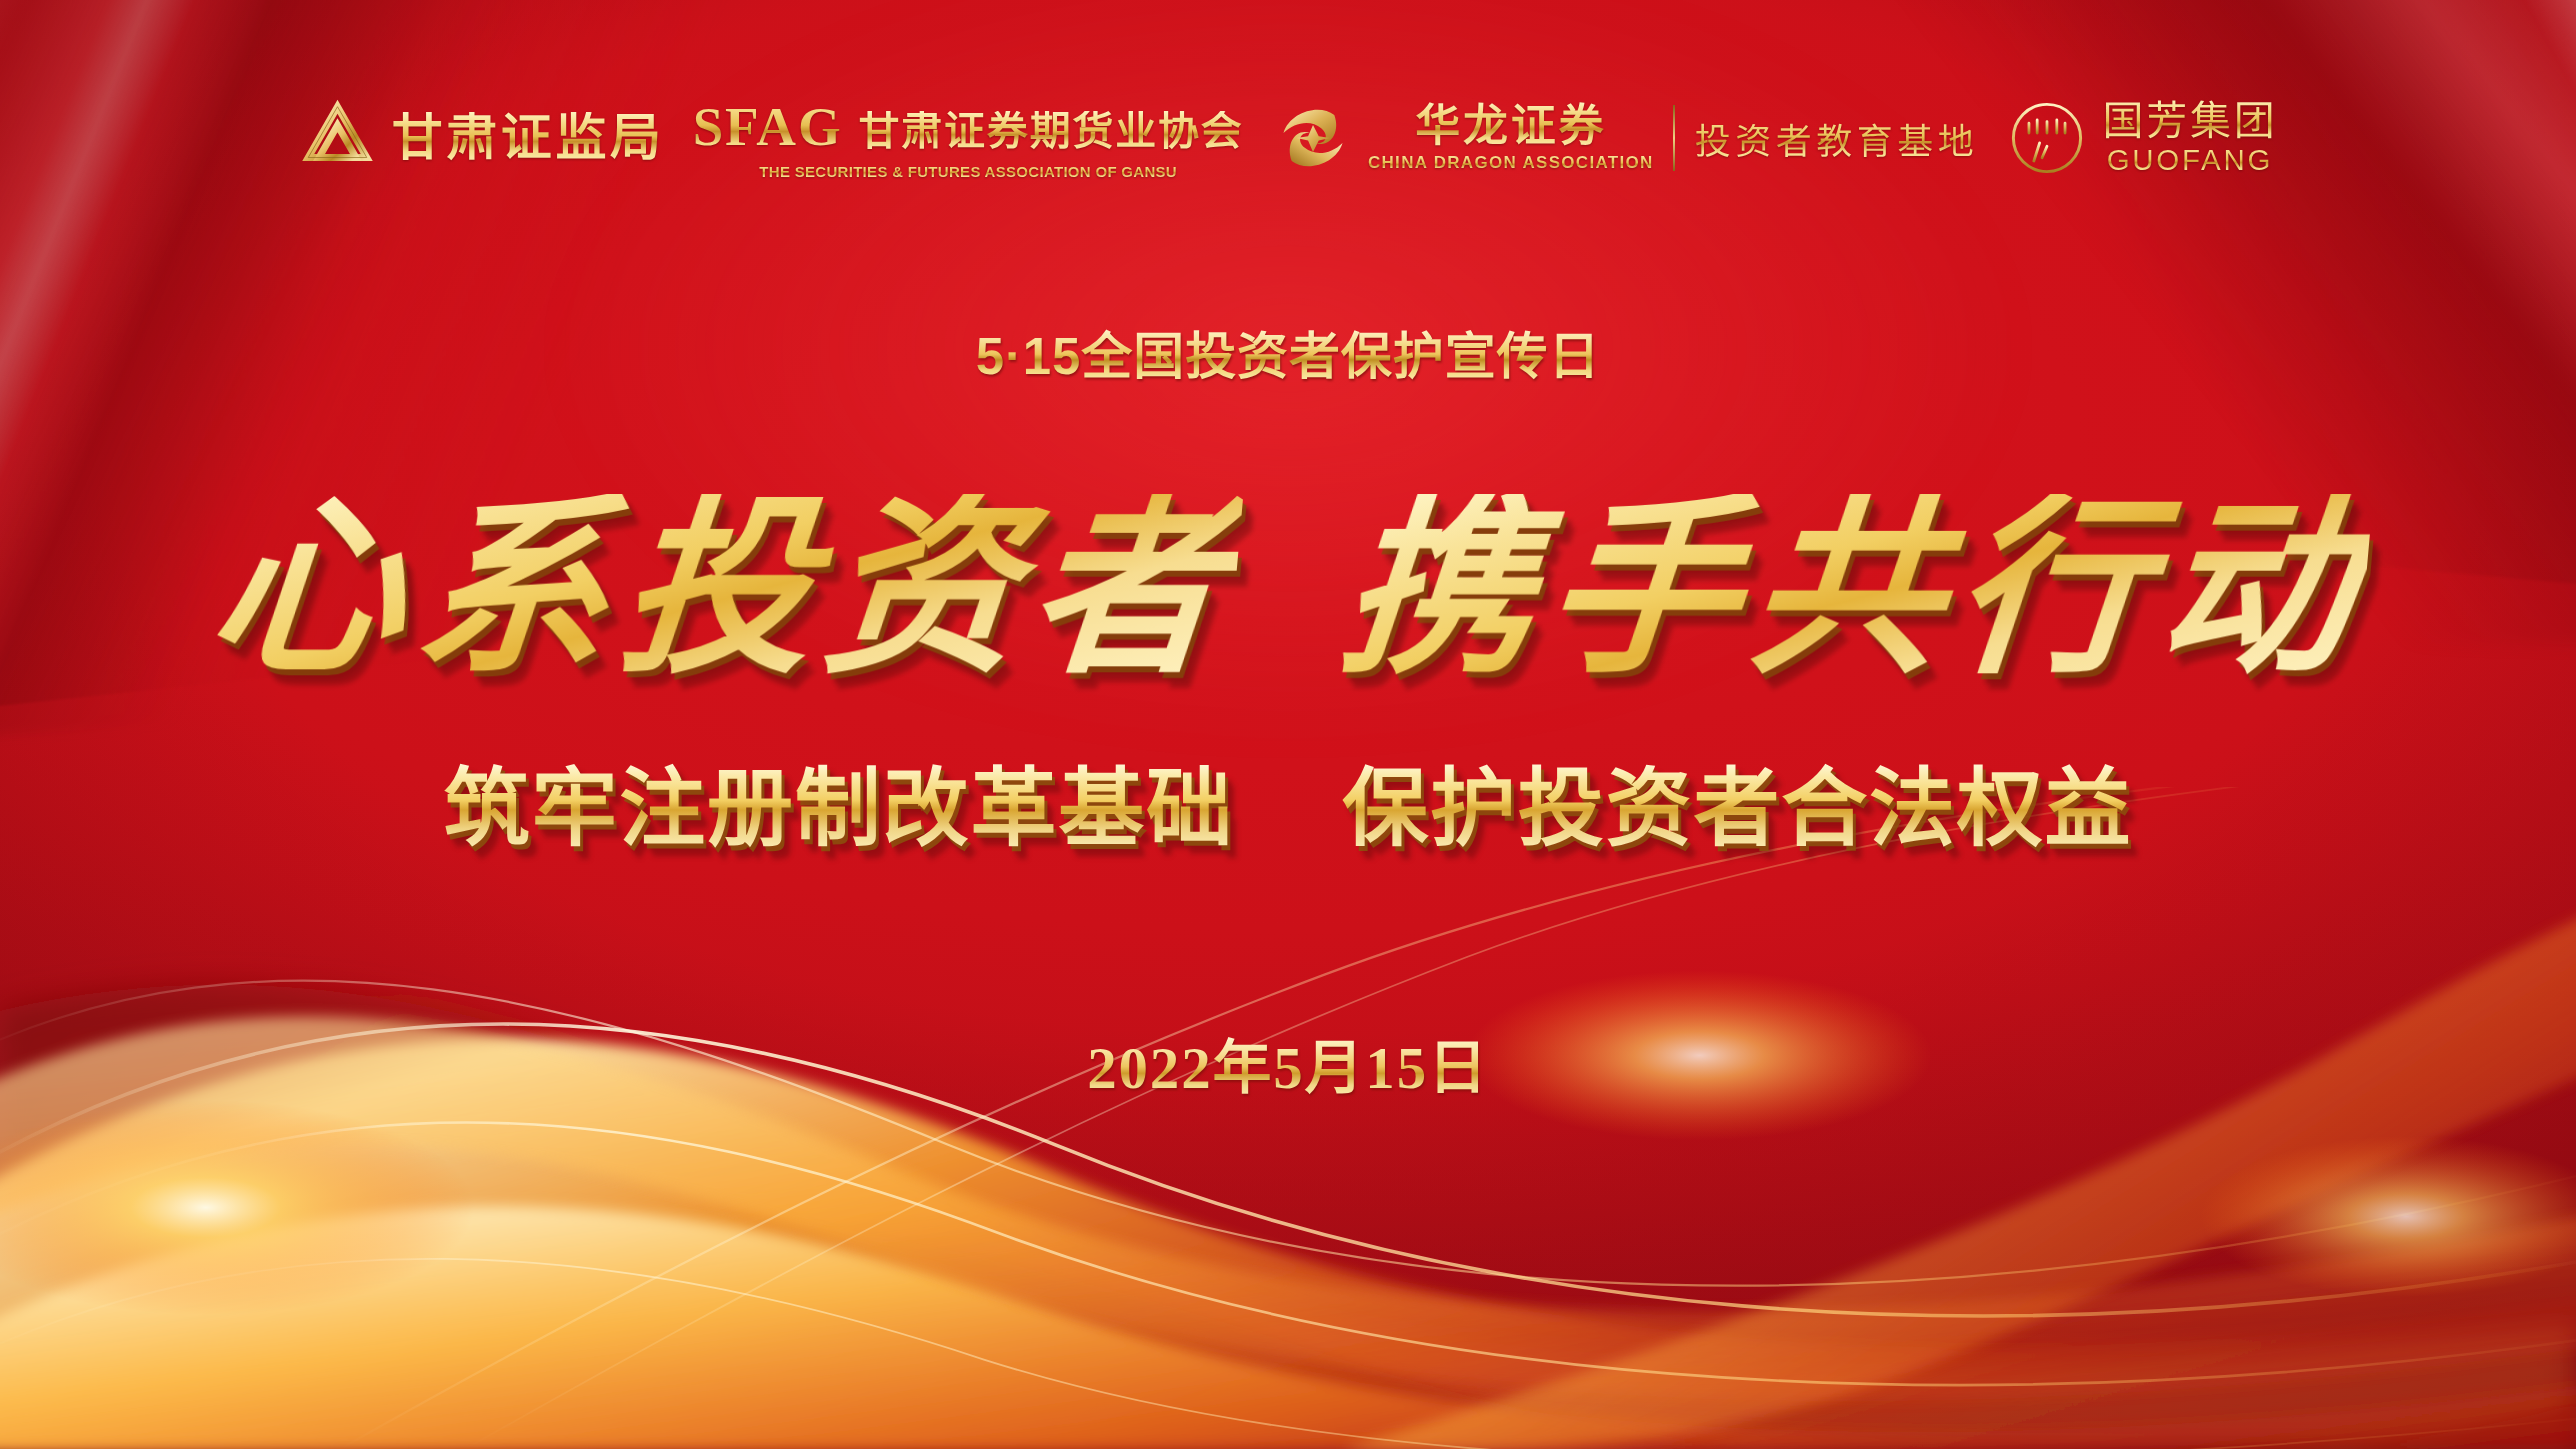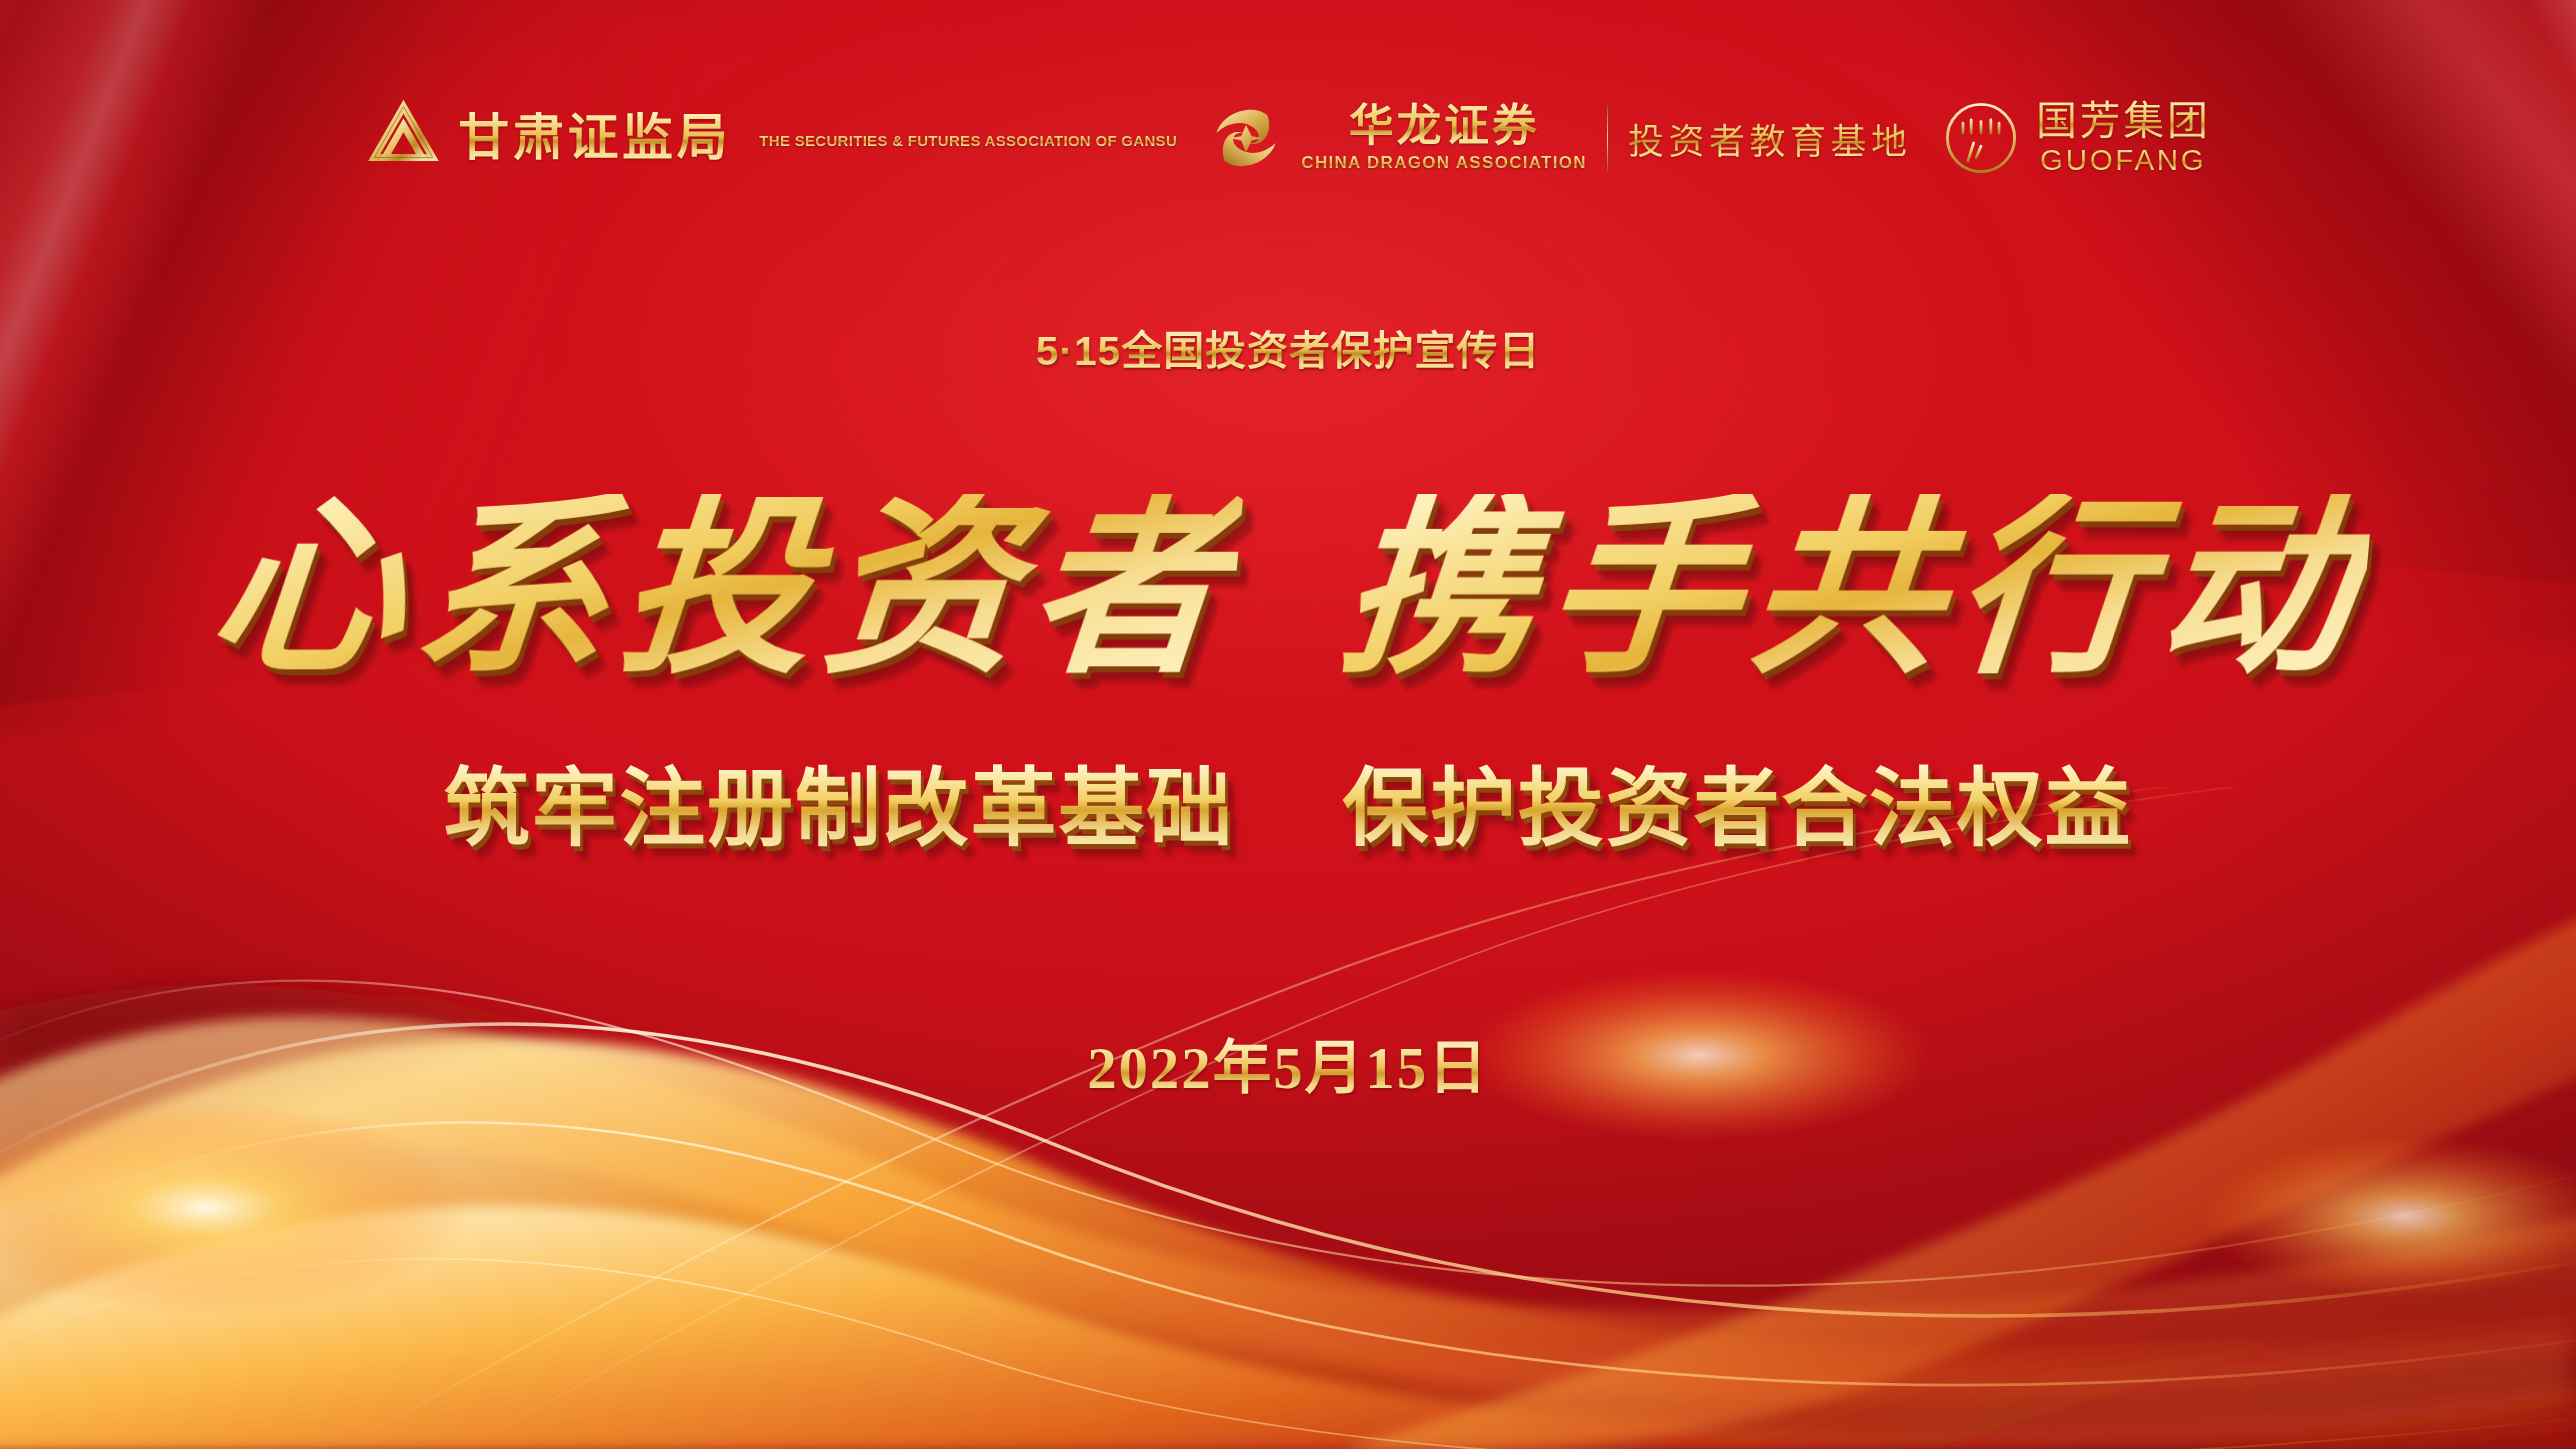--- a/index.html
+++ b/index.html
@@ -117,21 +117,21 @@
 
   
   .l4-mark{width:82px;height:82px;margin-right:14.3px;}
   .l4-txt{display:flex;flex-direction:column;align-items:center;}
   .l4-cn{font-size:41px;font-weight:500;letter-spacing:2.7px;line-height:1.1;}
   .l4-en{font-size:29.5px;font-weight:400;letter-spacing:2.7px;line-height:1.1;}
 
   
   .eyebrow{
     position:absolute;top:331px;left:0;right:0;text-align:center;
-    font-size:41px;font-weight:700;letter-spacing:0.9px;line-height:1;
+    font-size:51px;font-weight:700;letter-spacing:0.9px;line-height:1;
   }
   .eyebrow .gold-text{
     background:linear-gradient(180deg,#fff6cf 0%,#f8e099 22%,#eec55c 46%,#c08f22 56%,#f2d87e 74%,#fff0bb 100%);
     -webkit-background-clip:text;background-clip:text;
     filter:drop-shadow(1.8px 2.7px 0.9px rgba(110,12,6,.6));
   }
 
   .calli{
     position:absolute;top:442px;left:0;right:0;
     display:flex;justify-content:center;align-items:center;gap:107px;
@@ -267,20 +267,24 @@
         <g fill="none" stroke="url(#g1)" stroke-width="9" stroke-linejoin="miter">
           <path d="M50 10 L88 76 L12 76 Z"></path>
           <path d="M50 34 L74 76 L26 76 Z"></path>
         </g>
         <path d="M50 10 L88 76 L12 76 Z" fill="none" stroke="#8a6318" stroke-width="1.2" opacity=".7"></path>
       </svg>
       <div class="l1-name gold-text">甘肃证监局</div>
     </div>
 
     <div class="logo l2">
+      <div class="l2-row">
+        <div class="l2-abbr gold-text">SFAG</div>
+        <div class="l2-cn gold-text">甘肃证券期货业协会</div>
+      </div>
       <div class="l2-en gold-text">THE SECURITIES &amp; FUTURES ASSOCIATION OF GANSU</div>
     </div>
 
     <div class="logo">
       <svg class="l3-mark" viewBox="0 0 100 100">
         <defs>
           <linearGradient id="g3a" x1="0" y1="0" x2="1" y2="1">
             <stop offset="0" stop-color="#fff0b8"></stop>
               <stop offset=".5" stop-color="#dcb154"></stop>
               <stop offset="1" stop-color="#a8781c"></stop>

